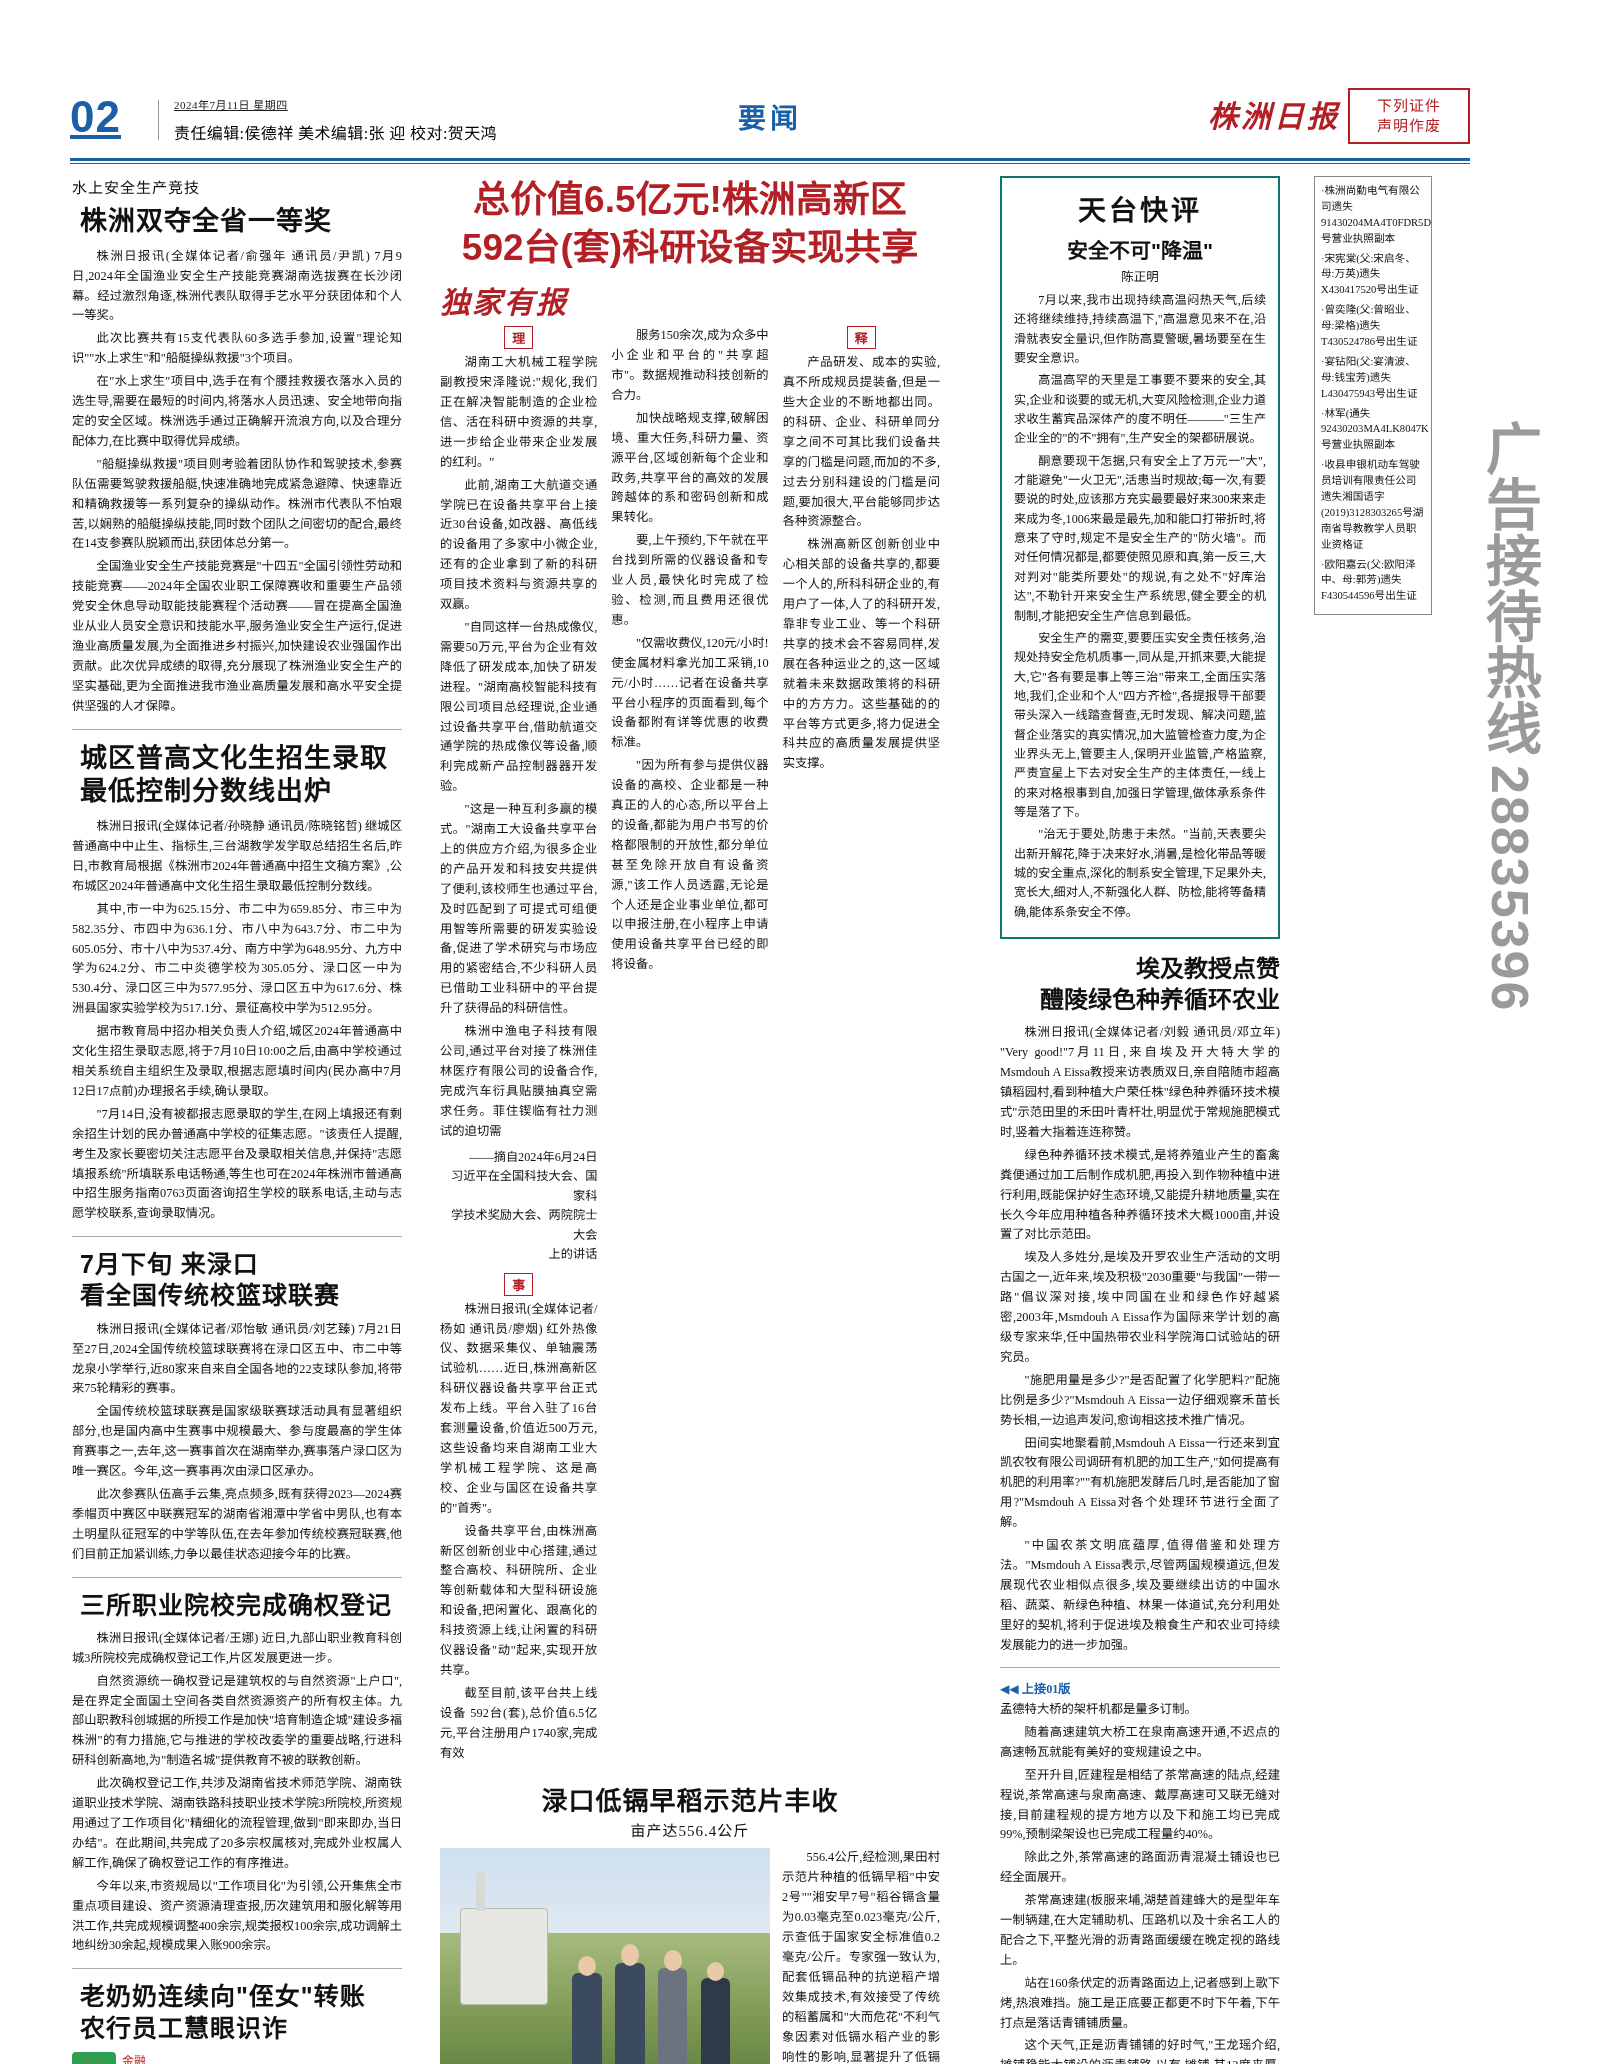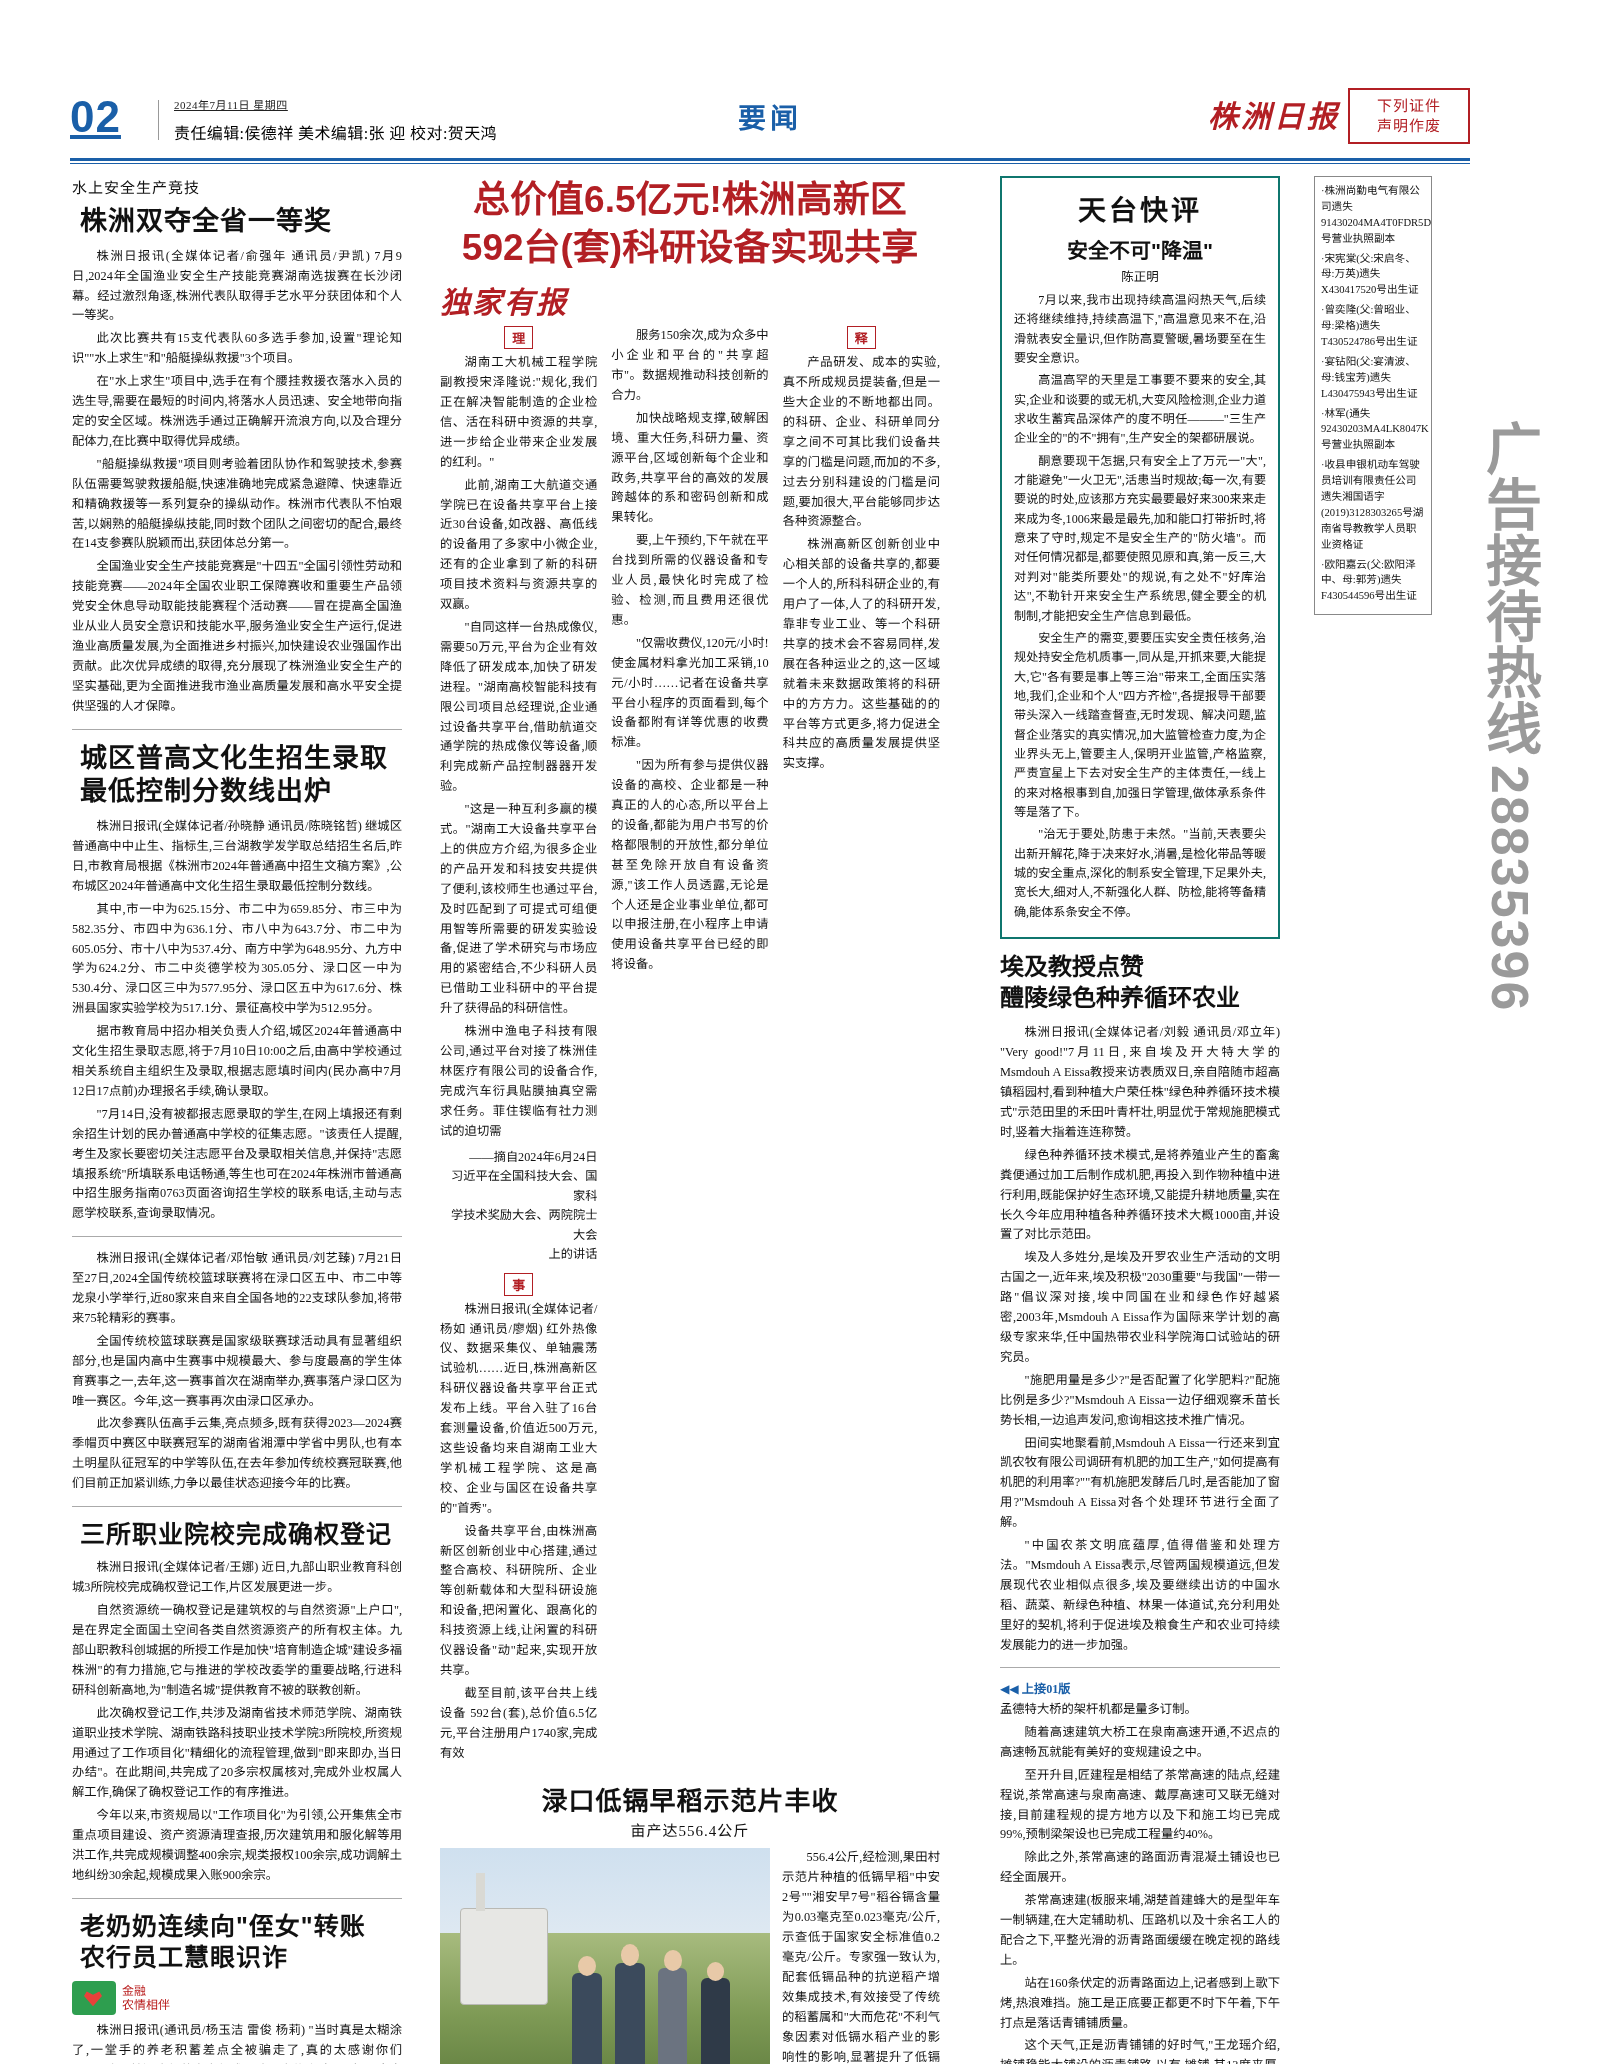--- a/index.html
+++ b/index.html
@@ -47,21 +47,21 @@
 
   
   .colR{position:absolute;left:1000px;top:176px;width:280px;}
   .tt-box{border:2px solid #0f766e;padding:10px 12px 12px;box-sizing:border-box;}
   .tt-head{text-align:center;font-family:"Liberation Serif",serif;font-size:28px;font-weight:bold;letter-spacing:3px;margin-bottom:6px;}
   .tt-title{font-family:"Liberation Sans",sans-serif;font-size:21px;font-weight:bold;text-align:center;margin:4px 0 2px;}
   .tt-author{font-size:12.5px;text-align:center;margin-bottom:6px;}
   .tt-body{font-size:12.1px;line-height:1.6;text-align:justify;}
   .tt-body p{margin:0 0 3px 0;text-indent:2em;}
 
-  .R-title{font-family:Liberation Mono, monospace;font-size:24px;font-weight:bold;text-align:left;line-height:1.3;margin:14px 0 8px;}
+  .R-title{font-family:Liberation Sans, sans-serif;font-size:24px;font-weight:bold;text-align:right;line-height:1.3;margin:14px 0 8px;}
 
   
   .colN{position:absolute;left:1314px;top:176px;width:118px;font-size:10.6px;line-height:1.5;}
   .colN .nb{border:1px solid #888;padding:6px 6px;box-sizing:border-box;}
   .colN p{margin:0 0 4px 0;}
 
   
   .vad{position:absolute;left:1424px;top:420px;width:170px;}
   .vad .ch{font-family:"Liberation Sans",sans-serif;font-size:56px;font-weight:bold;color:#9a9a9a;line-height:1.02;text-align:center;}
   .vad .num{font-family:"Liberation Sans",sans-serif;font-size:52px;font-weight:bold;color:#9a9a9a;text-align:center;line-height:1.02;letter-spacing:-2px;}
@@ -114,20 +114,22 @@
         <p>株洲日报讯(全媒体记者/孙晓静 通讯员/陈晓铭哲) 继城区普通高中中止生、指标生,三台湖教学发学取总结招生名后,昨日,市教育局根据《株洲市2024年普通高中招生文稿方案》,公布城区2024年普通高中文化生招生录取最低控制分数线。</p>
         <p>其中,市一中为625.15分、市二中为659.85分、市三中为582.35分、市四中为636.1分、市八中为643.7分、市二中为605.05分、市十八中为537.4分、南方中学为648.95分、九方中学为624.2分、市二中炎德学校为305.05分、渌口区一中为530.4分、渌口区三中为577.95分、渌口区五中为617.6分、株洲县国家实验学校为517.1分、景征高校中学为512.95分。</p>
         <p>据市教育局中招办相关负责人介绍,城区2024年普通高中文化生招生录取志愿,将于7月10日10:00之后,由高中学校通过相关系统自主组织生及录取,根据志愿填时间内(民办高中7月12日17点前)办理报名手续,确认录取。</p>
         <p>"7月14日,没有被都报志愿录取的学生,在网上填报还有剩余招生计划的民办普通高中学校的征集志愿。"该责任人提醒,考生及家长要密切关注志愿平台及录取相关信息,并保持"志愿填报系统"所填联系电话畅通,等生也可在2024年株洲市普通高中招生服务指南0763页面咨询招生学校的联系电话,主动与志愿学校联系,查询录取情况。</p>
       </div>
     </div>
 
     <div class="sep"></div>
 
     <div>
+      <h2 class="head L-title sm" style="white-space:pre-line">7月下旬 来渌口
+看全国传统校篮球联赛</h2>
       <div class="txt">
         <p>株洲日报讯(全媒体记者/邓怡敏 通讯员/刘艺臻) 7月21日至27日,2024全国传统校篮球联赛将在渌口区五中、市二中等龙泉小学举行,近80家来自来自全国各地的22支球队参加,将带来75轮精彩的赛事。</p>
         <p>全国传统校篮球联赛是国家级联赛球活动具有显著组织部分,也是国内高中生赛事中规模最大、参与度最高的学生体育赛事之一,去年,这一赛事首次在湖南举办,赛事落户渌口区为唯一赛区。今年,这一赛事再次由渌口区承办。</p>
         <p>此次参赛队伍高手云集,亮点频多,既有获得2023—2024赛季帽页中赛区中联赛冠军的湖南省湘潭中学省中男队,也有本土明星队征冠军的中学等队伍,在去年参加传统校赛冠联赛,他们目前正加紧训练,力争以最佳状态迎接今年的比赛。</p>
       </div>
     </div>
 
     <div class="sep"></div>
 
     <div>

